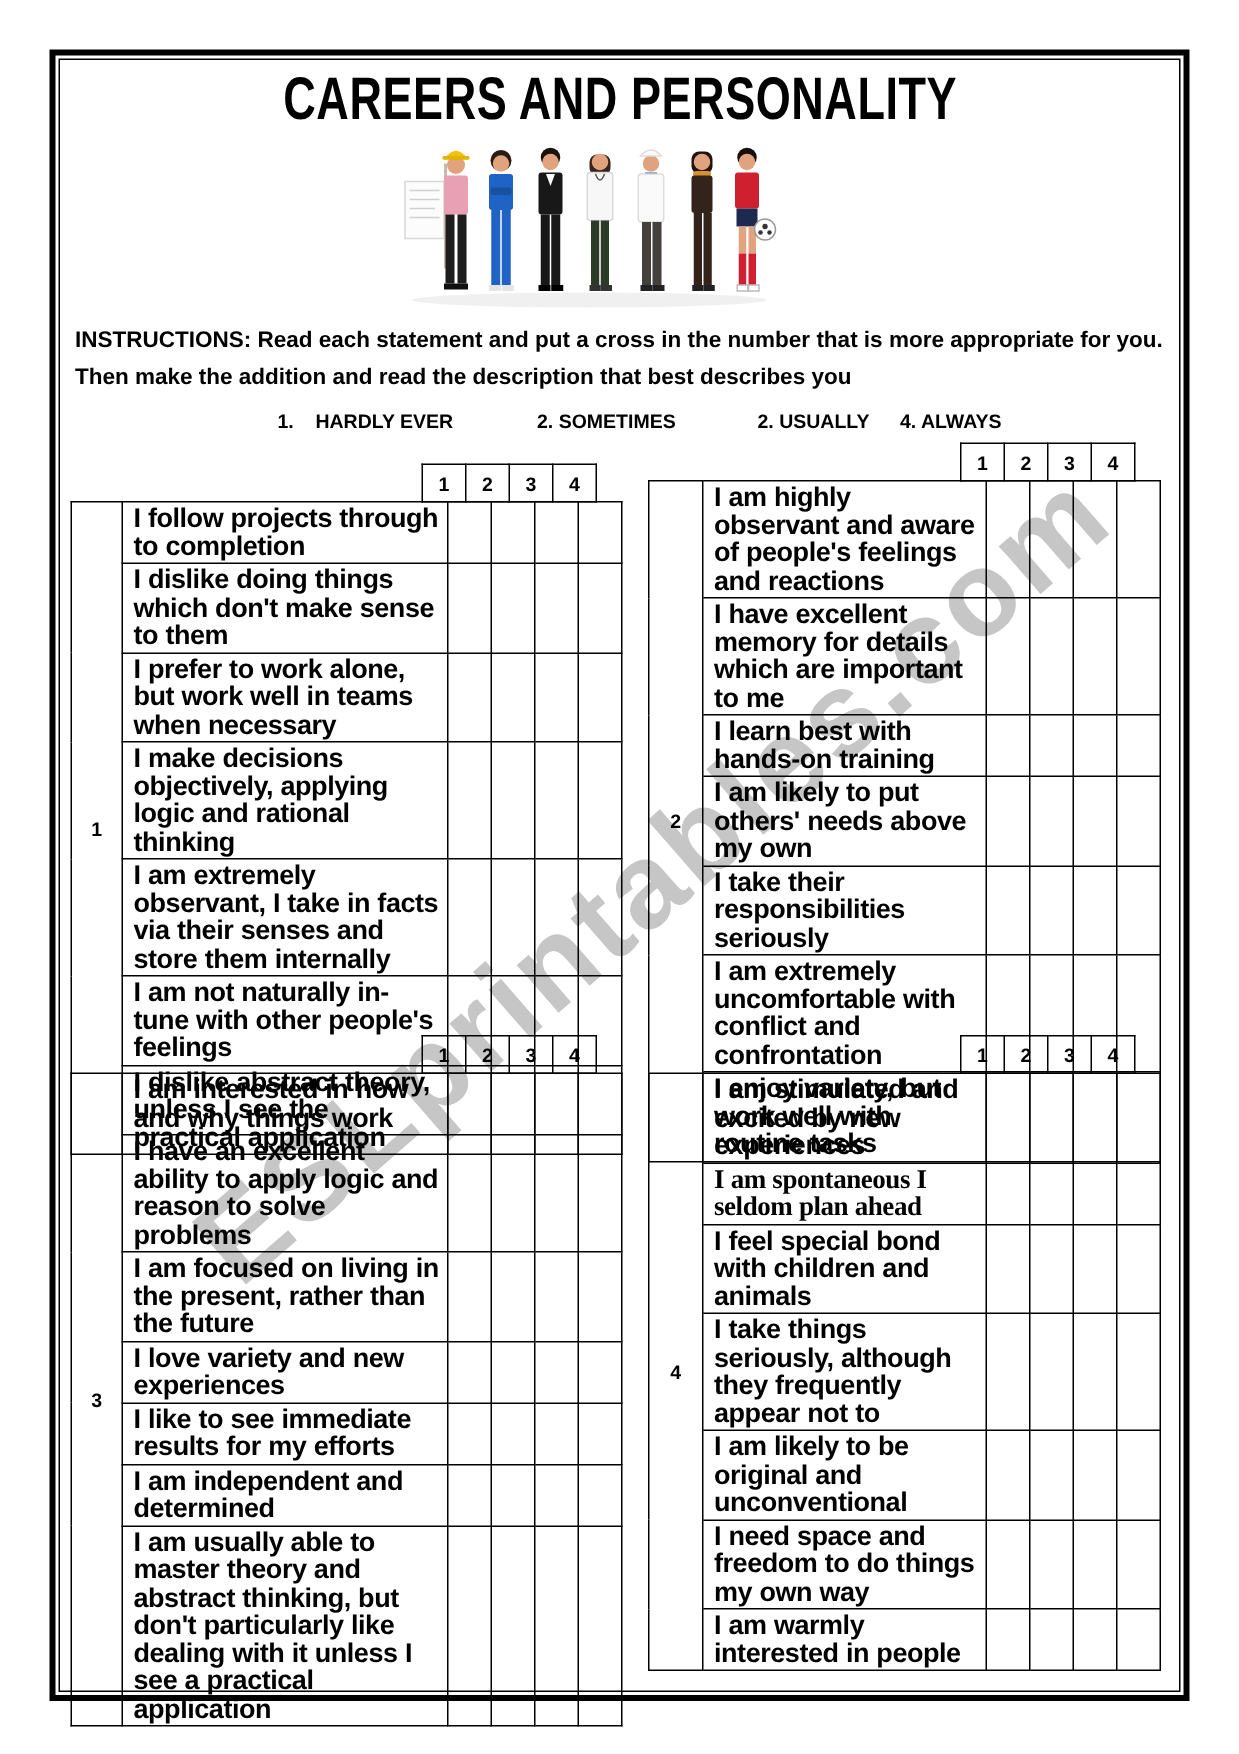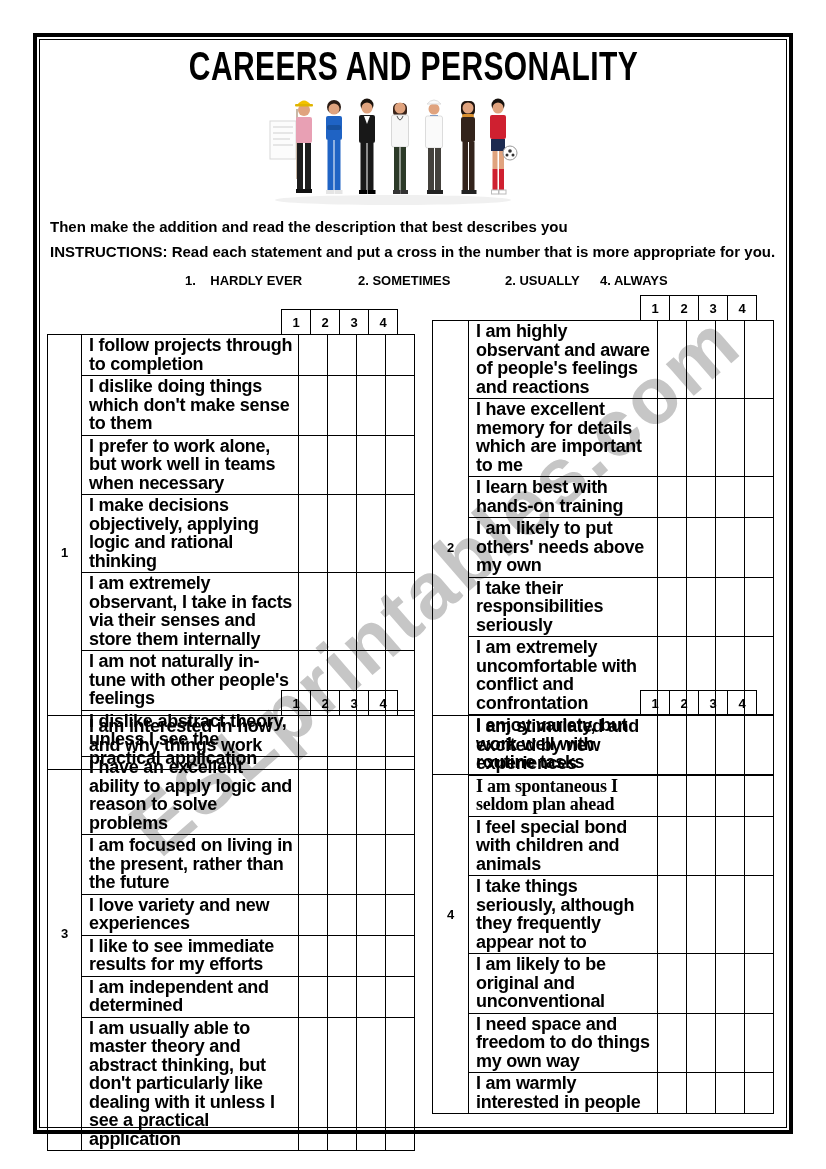--- a/index.html
+++ b/index.html
@@ -138,22 +138,22 @@
       <rect x="223.5" y="97" width="7" height="4" fill="#fff" stroke="#bbb"></rect>
       <rect x="231" y="97" width="7" height="4" fill="#fff" stroke="#bbb"></rect>
       <circle cx="242" cy="60" r="7" fill="#fff" stroke="#999"></circle>
       <circle cx="242" cy="58" r="1.8" fill="#333"></circle>
       <circle cx="239" cy="62" r="1.5" fill="#333"></circle>
       <circle cx="245" cy="62" r="1.5" fill="#333"></circle>
     </g>
   </svg>
 
   <div class="instructions">
+    <div>INSTRUCTIONS: Read each statement and put a cross in the number that is more appropriate for you.</div>
     <div>Then make the addition and read the description that best describes you</div>
-    <div>INSTRUCTIONS: Read each statement and put a cross in the number that is more appropriate for you.</div>
   </div>
 
   <span class="scale-item" id="scale0">1.    HARDLY EVER</span>
   <span class="scale-item" id="scale1">2. SOMETIMES</span>
   <span class="scale-item" id="scale2">2. USUALLY</span>
   <span class="scale-item" id="scale3">4. ALWAYS</span>
 
   <div class="qhost" id="t0" style="width: 351px;">
       <table class="hdr-strip">
         <tbody>

